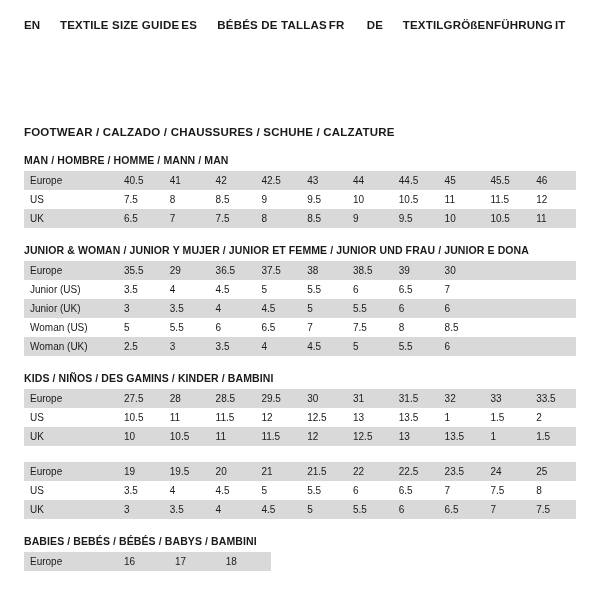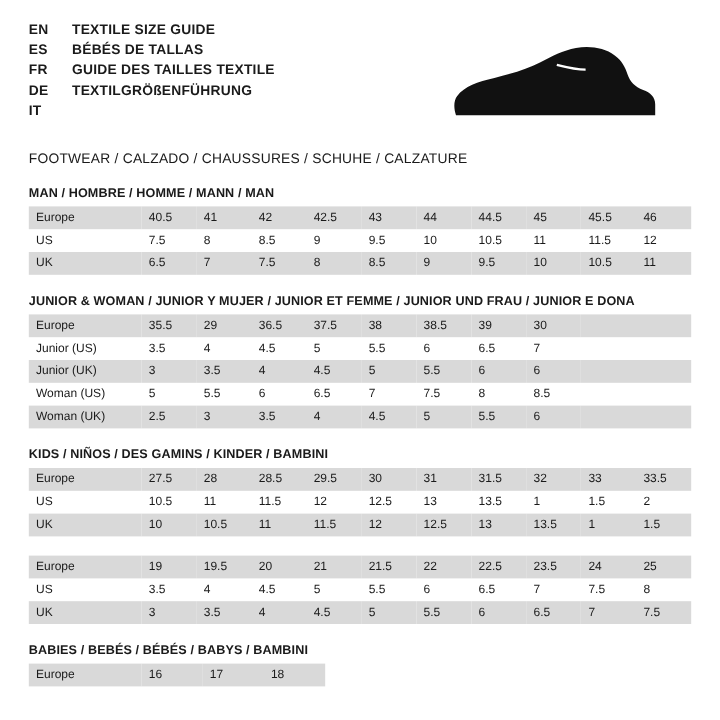--- a/index.html
+++ b/index.html
@@ -23,21 +23,21 @@
   }
 
   
   .header {
     display: flex;
     align-items: flex-start;
     justify-content: space-between;
   }
   .lang-block {
     display: flex;
-    flex-direction: column;
+    flex-direction: row;
     gap: 2px;
   }
   .lang-row {
     display: flex;
     font-size: 11.5px;
     line-height: 15px;
     font-weight: bold;
     letter-spacing: 0.2px;
   }
   .lang-code {
@@ -47,21 +47,21 @@
   .lang-title {
     white-space: nowrap;
   }
   .shoe-art {
     margin-right: 28px;
     margin-top: 16px;
   }
 
   .section-title {
     font-size: 11.5px;
-    font-weight: normal;
+    font-weight: bold;
     letter-spacing: 0.2px;
     margin-top: 16px;
   }
 
   
   .group {
     margin-top: 16px;
   }
   .group-title {
     font-size: 10.5px;
@@ -102,21 +102,20 @@
       <div class="lang-row">
         <span class="lang-code">EN</span>
         <span class="lang-title">TEXTILE SIZE GUIDE</span>
       </div>
       <div class="lang-row">
         <span class="lang-code">ES</span>
         <span class="lang-title">BÉBÉS DE TALLAS</span>
       </div>
       <div class="lang-row">
         <span class="lang-code">FR</span>
-        <span class="lang-title">GUIDE DES TAILLES TEXTILE</span>
       </div>
       <div class="lang-row">
         <span class="lang-code">DE</span>
         <span class="lang-title">TEXTILGRÖßENFÜHRUNG</span>
       </div>
       <div class="lang-row">
         <span class="lang-code">IT</span>
       </div>
     </div>
 

